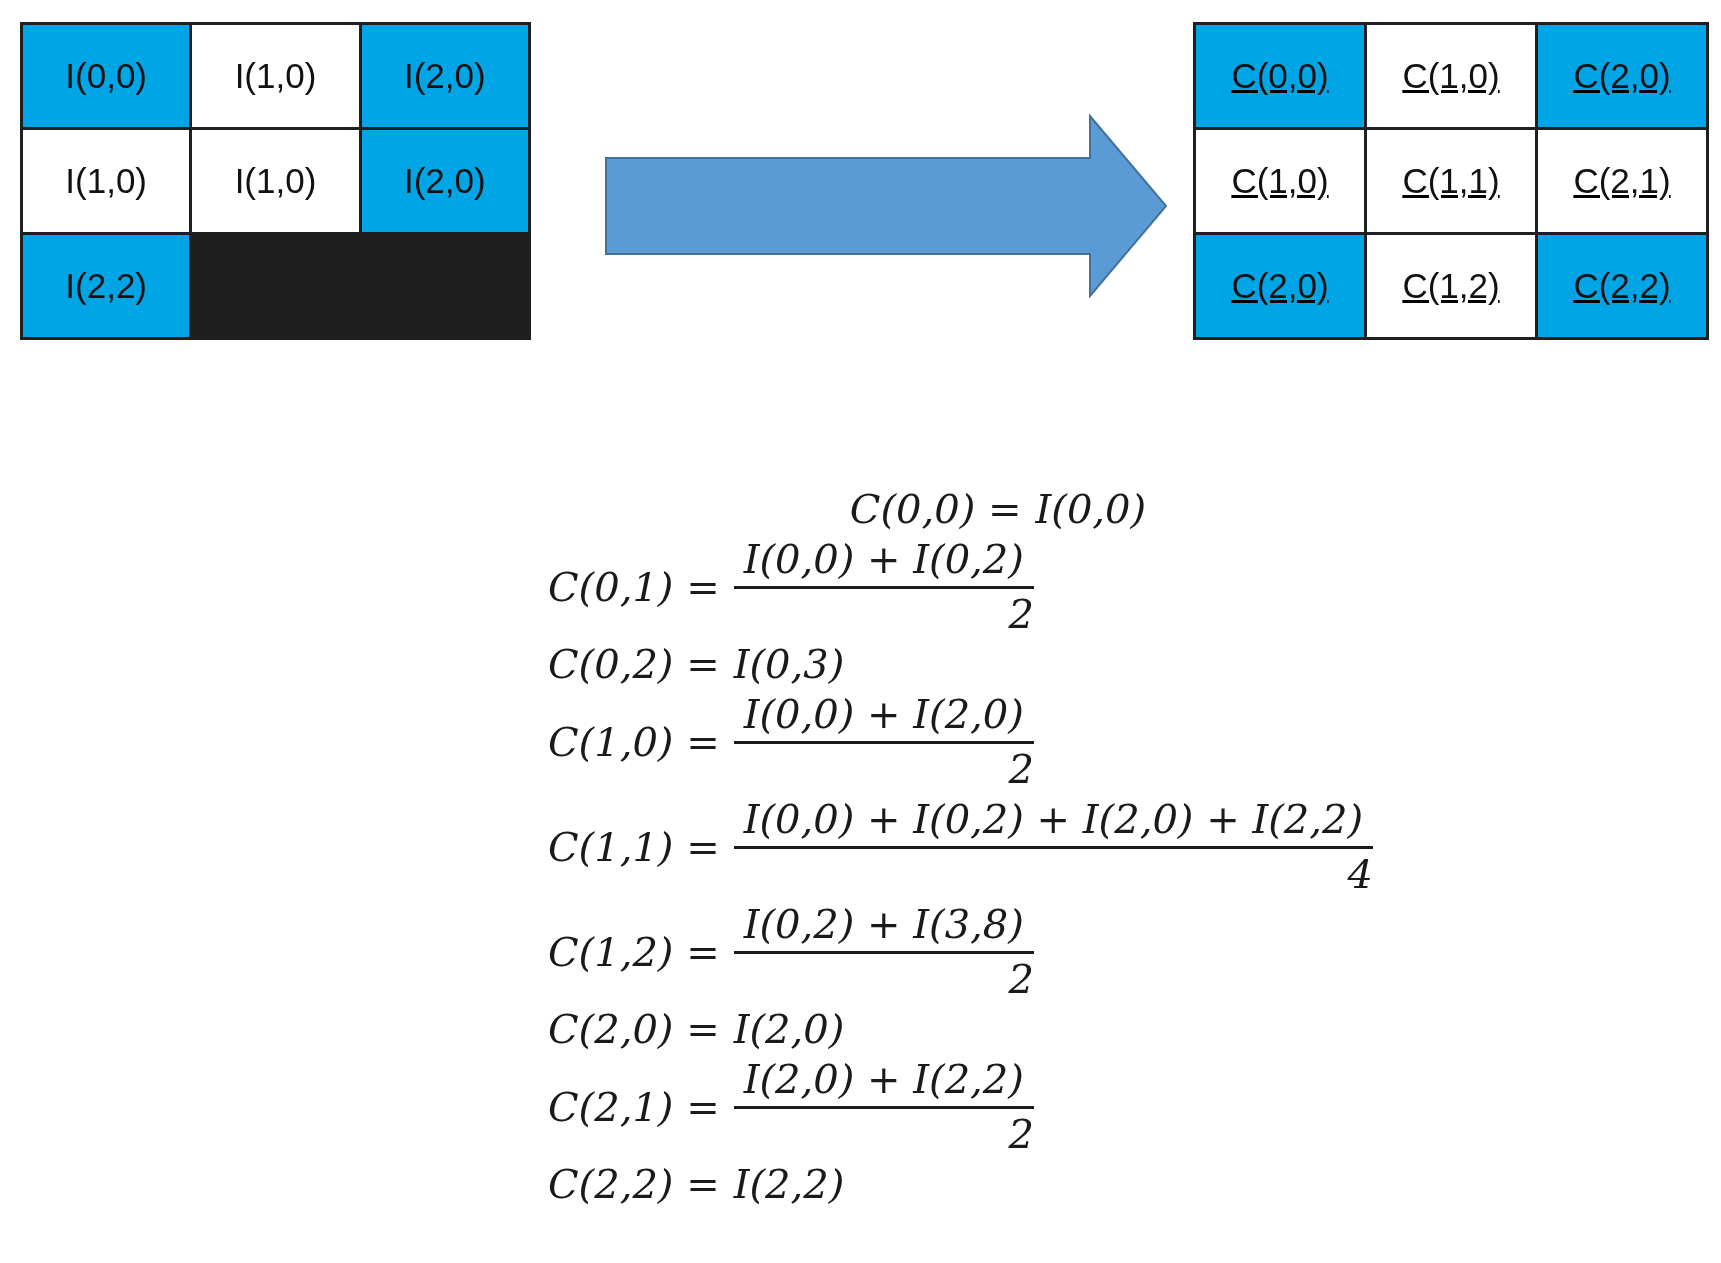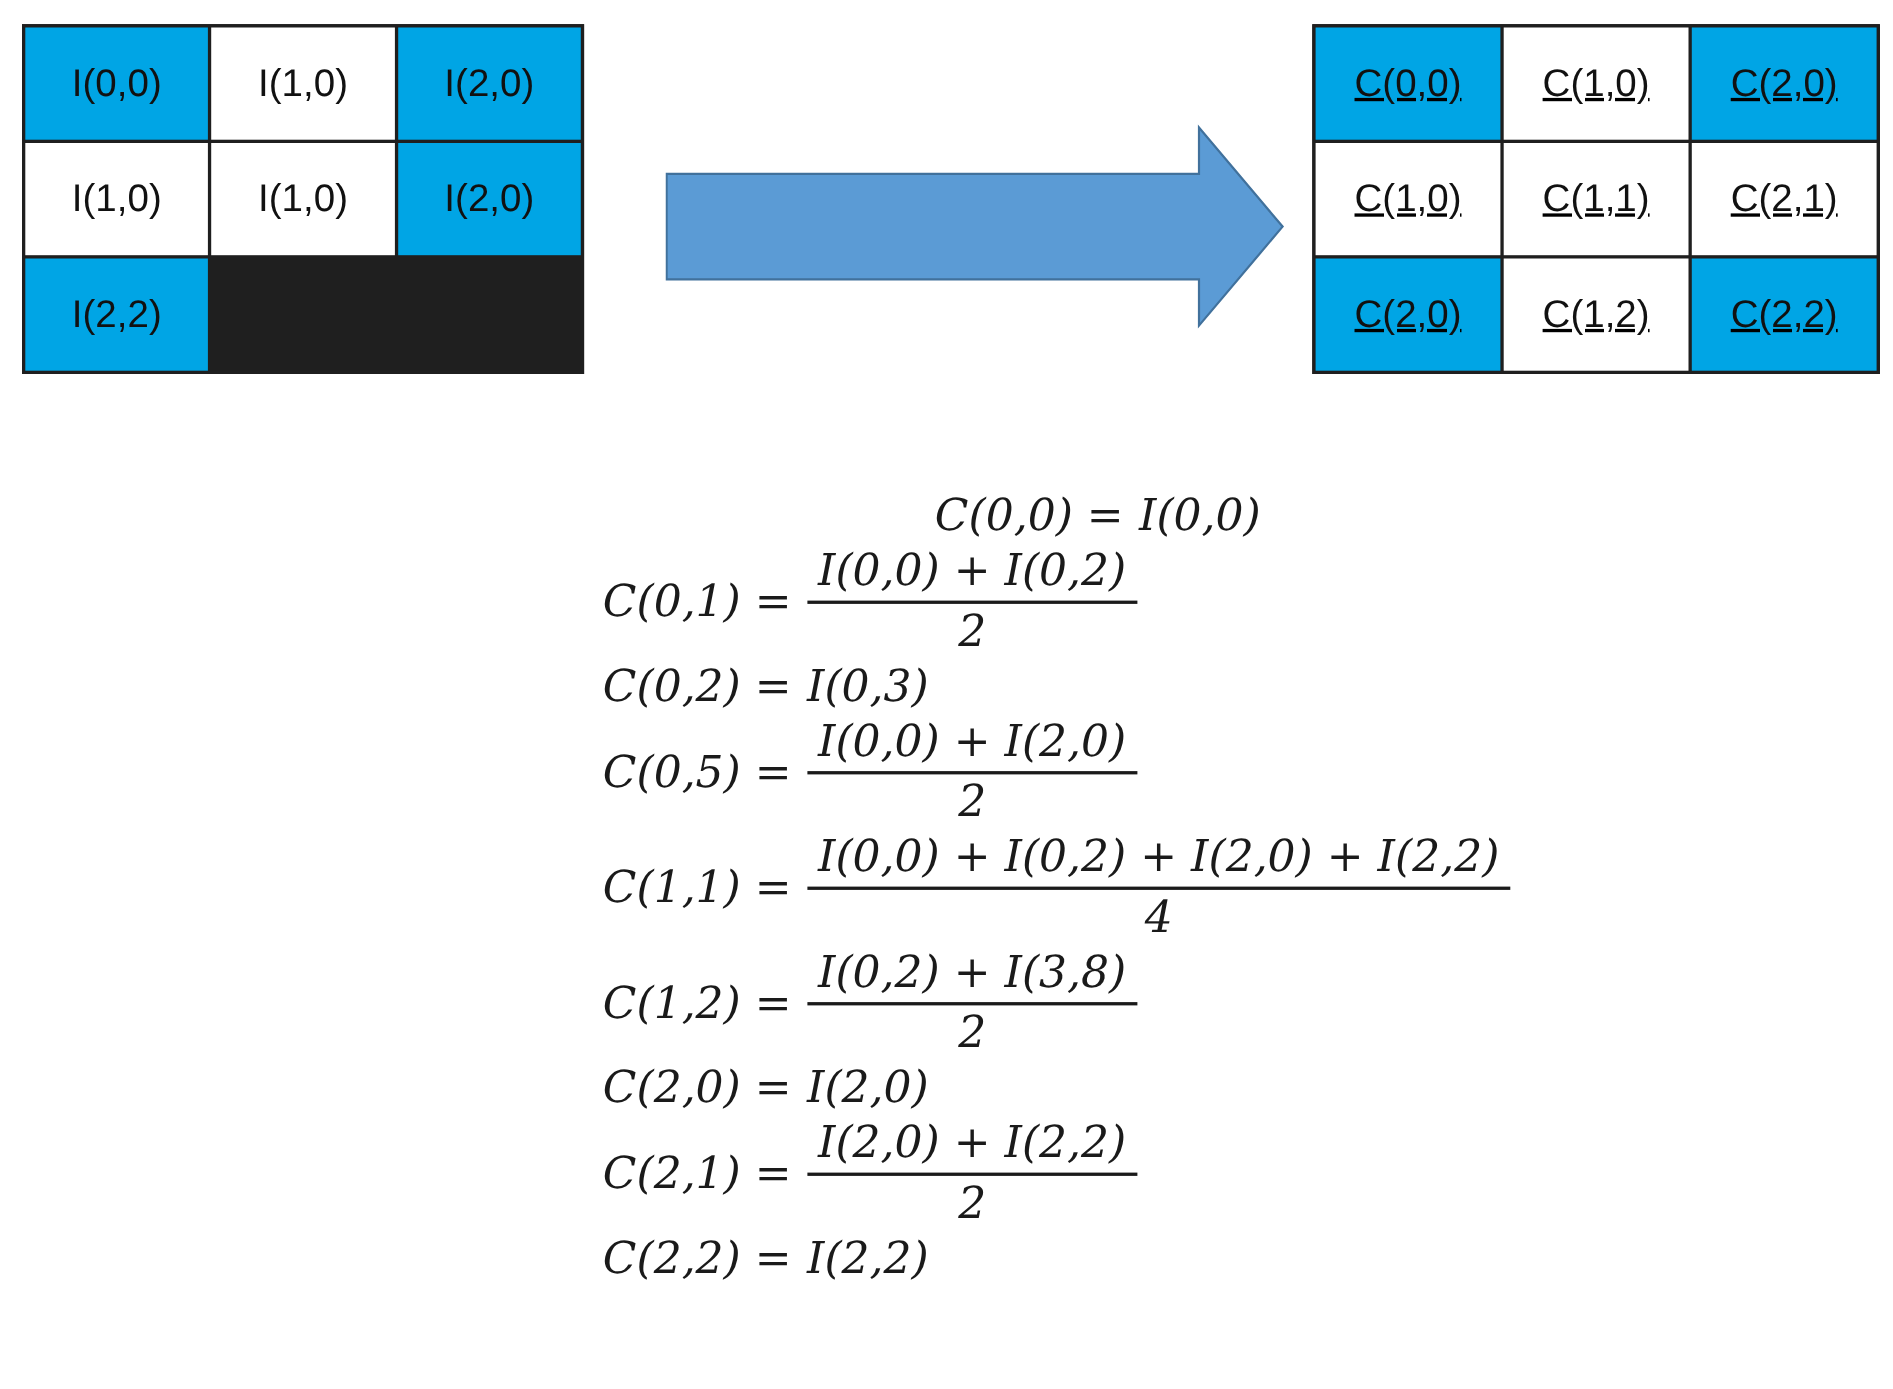--- a/index.html
+++ b/index.html
@@ -67,27 +67,27 @@
     font-style: italic;
     font-size: 40px;
     color: var(--ink);
   }
   .eq-row {
     display: flex;
     align-items: center;
     gap: 14px;
     width: fit-content;
   }
-  .eq-row.centered { align-self: center; }
+  .eq-row.centered { align-self: center; margin-top: 40px; }
   .lhs { white-space: pre; }
   .rhs-simple { white-space: pre; }
   .frac {
     display: inline-flex;
     flex-direction: column;
-    align-items: center;
+    align-items: flex-end;
   }
   .frac .num {
     padding: 0 10px 4px 10px;
     border-bottom: 3px solid var(--ink);
     white-space: pre;
   }
   .frac .den {
     padding-top: 2px;
     white-space: pre;
   }
@@ -168,21 +168,21 @@
       <span class="den">2</span>
     </span>
 
   </div>
       <div class="eq-row">
     <span class="lhs">C(0,2) =</span>
 
     <span class="rhs-simple">I(0,3)</span>
   </div>
       <div class="eq-row">
-    <span class="lhs">C(0,5) =</span>
+    <span class="lhs">C(1,0) =</span>
     <span class="frac">
       <span class="num">I(0,0) + I(2,0)</span>
       <span class="den">2</span>
     </span>
 
   </div>
       <div class="eq-row">
     <span class="lhs">C(1,1) =</span>
     <span class="frac">
       <span class="num">I(0,0) + I(0,2) + I(2,0) + I(2,2)</span>

